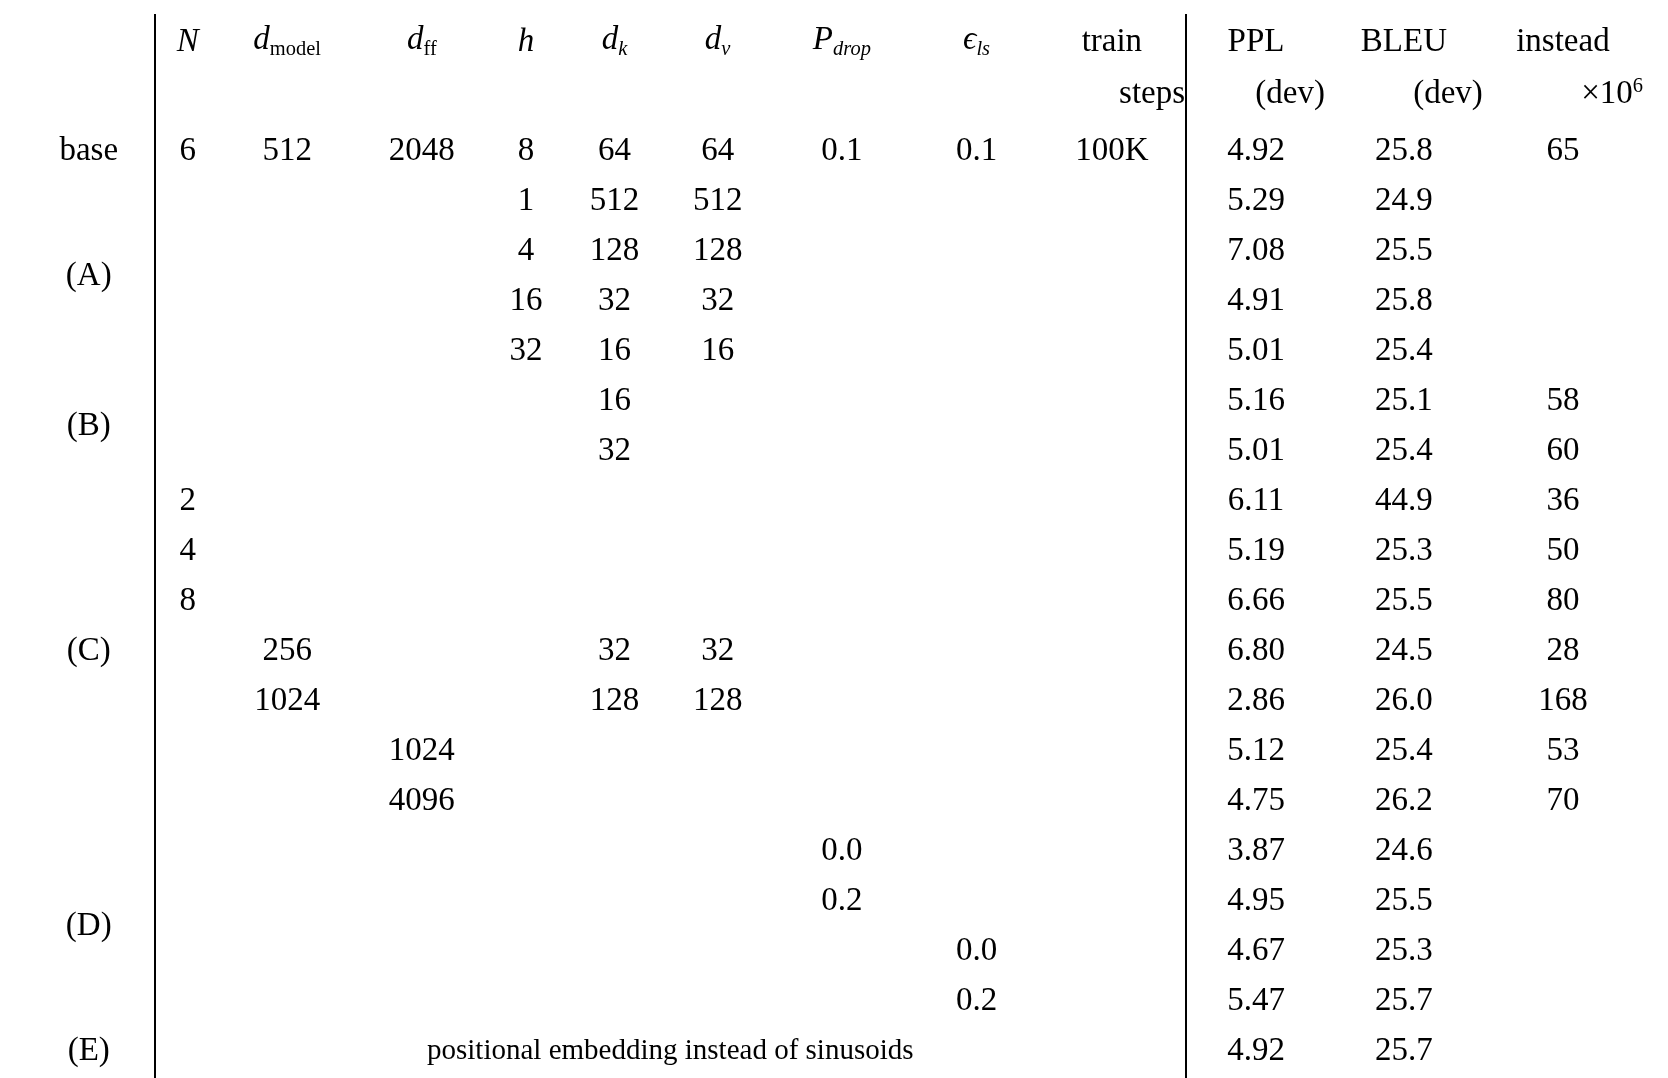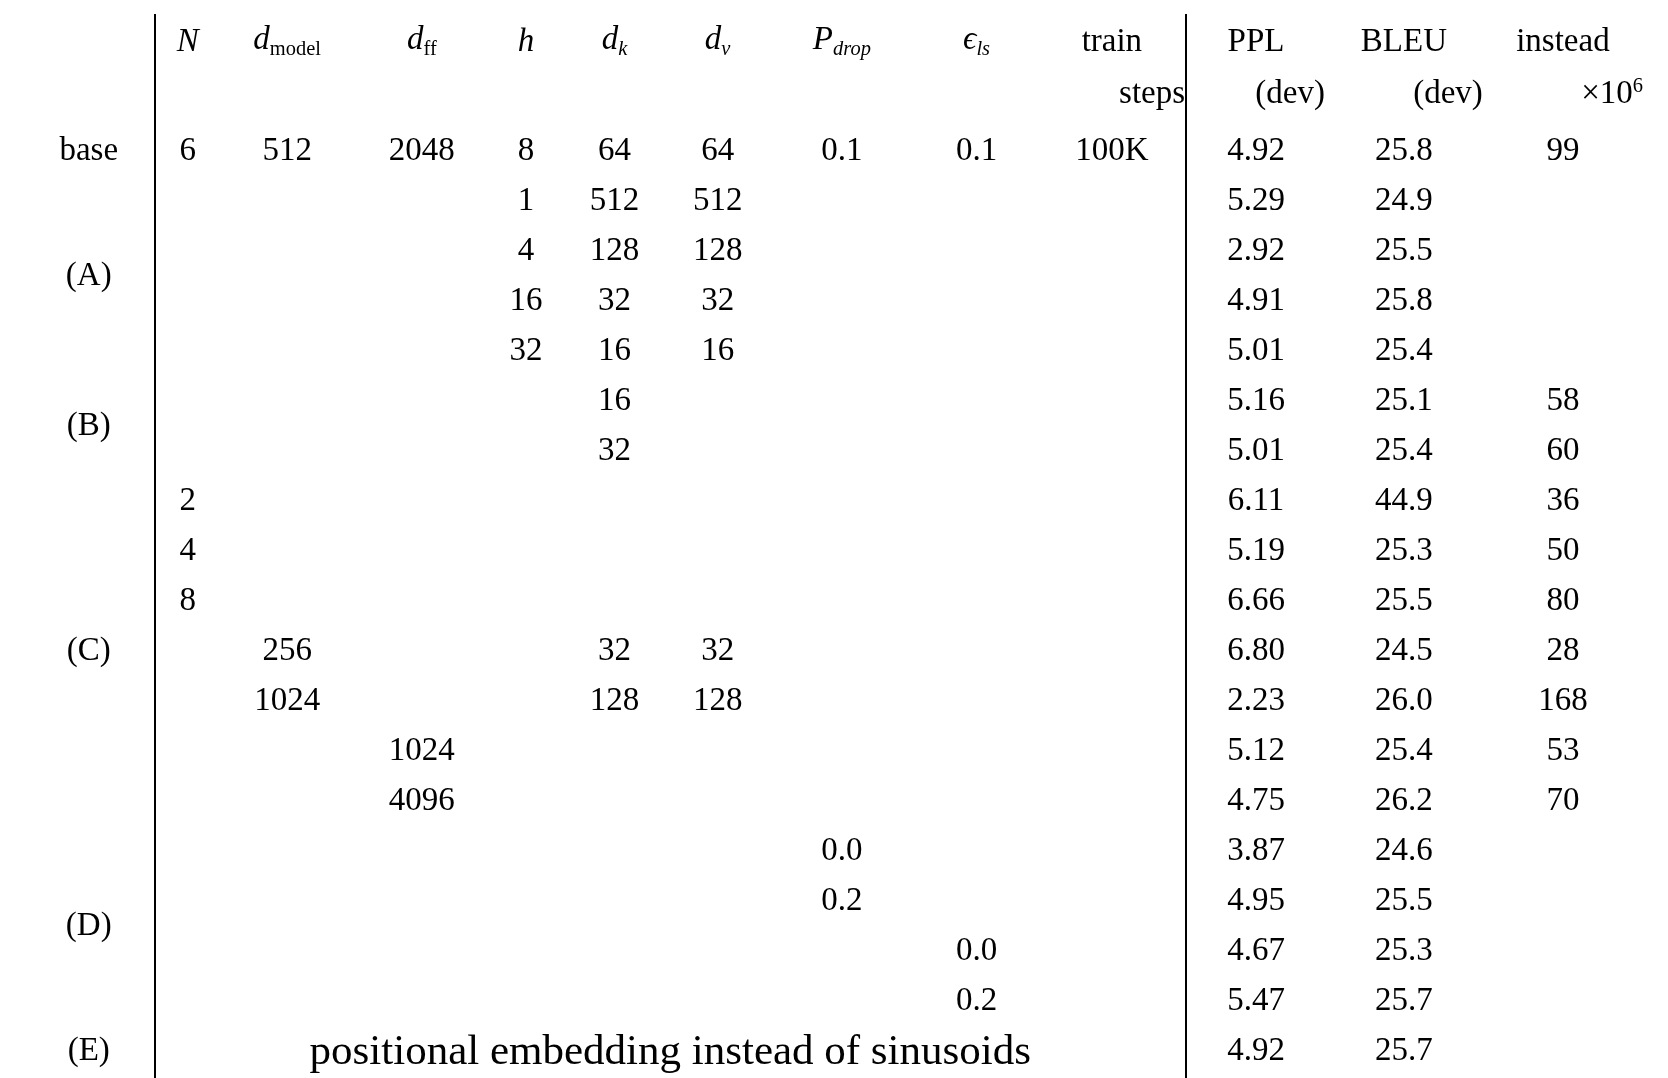--- a/index.html
+++ b/index.html
@@ -89,21 +89,21 @@
     font-size: 0.62em;
     vertical-align: 0.55em;
     font-style: normal;
   }
   .eps { font-style: italic; }
 
   .bold-val { font-weight: bold; }
 
   .group-label { font-size: 33px; }
 
-  .span-note { font-size: 43px; }
+  .span-note { font-size: 29px; }
 </style>
 </head>
 <body>
 
 <div id="table-wrap">
   <table class="ablation">
     <colgroup>
       <col class="c-label">
         <col class="c-N">
         <col class="c-dmodel">
@@ -157,21 +157,21 @@
         <td>512</td>
         <td>2048</td>
         <td>8</td>
         <td>64</td>
         <td>64</td>
         <td>0.1</td>
         <td>0.1</td>
         <td>100K</td>
         <td class="vr-right">4.92</td>
         <td>25.8</td>
-        <td>99</td>
+        <td>65</td>
       </tr>
 
       <tr class="rule-mid body-row">
         <td rowspan="4" class="group-label">(A)</td>
         <td class="vr-left"></td>
         <td></td>
         <td></td>
         <td>1</td>
         <td>512</td>
         <td>512</td>
@@ -185,21 +185,21 @@
       <tr class="body-row">
         <td class="vr-left"></td>
         <td></td>
         <td></td>
         <td>4</td>
         <td>128</td>
         <td>128</td>
         <td></td>
         <td></td>
         <td></td>
-        <td class="vr-right">2.92</td>
+        <td class="vr-right">7.08</td>
         <td>25.5</td>
         <td></td>
       </tr>
       <tr class="body-row">
         <td class="vr-left"></td>
         <td></td>
         <td></td>
         <td>16</td>
         <td>32</td>
         <td>32</td>
@@ -315,21 +315,21 @@
       <tr class="body-row">
         <td class="vr-left"></td>
         <td>1024</td>
         <td></td>
         <td></td>
         <td>128</td>
         <td>128</td>
         <td></td>
         <td></td>
         <td></td>
-        <td class="vr-right">2.23</td>
+        <td class="vr-right">2.86</td>
         <td>26.0</td>
         <td>168</td>
       </tr>
       <tr class="body-row">
         <td class="vr-left"></td>
         <td></td>
         <td>1024</td>
         <td></td>
         <td></td>
         <td></td>

